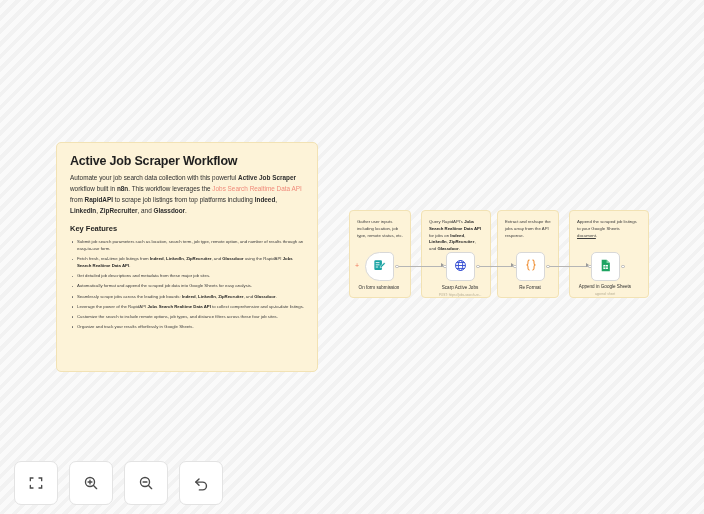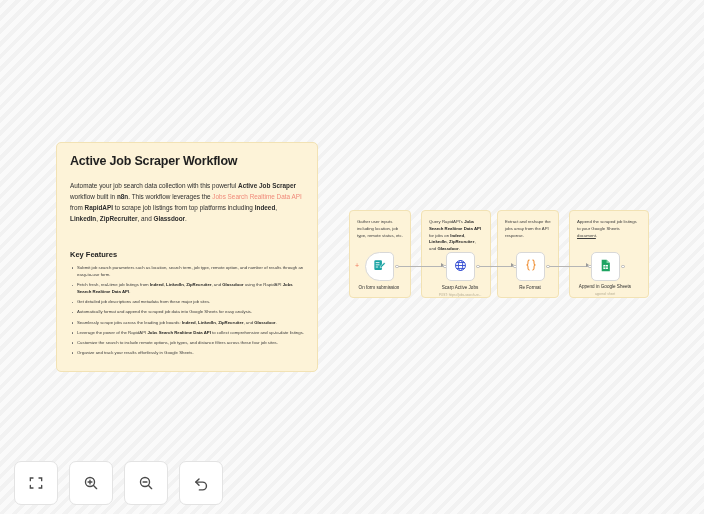--- a/index.html
+++ b/index.html
@@ -42,28 +42,28 @@
     width: 262px;
     height: 230px;
     padding: 11px 13px 10px 13px;
     overflow: hidden;
   }
 
   #doc-note h1 {
     font-size: 12.5px;
     font-weight: 700;
     letter-spacing: -0.2px;
-    margin-bottom: 12px;
+    margin-bottom: 4px;
     color: #1f1f1f;
   }
 
   #doc-note h2 {
     font-size: 7.5px;
     font-weight: 700;
-    margin-top: 26px;
+    margin-top: 8px;
     margin-bottom: 6px;
     color: #1f1f1f;
   }
 
   .intro {
     font-size: 6.4px;
     line-height: 1.72;
     color: #2d2d2d;
   }
   .intro b { font-weight: 700; }

